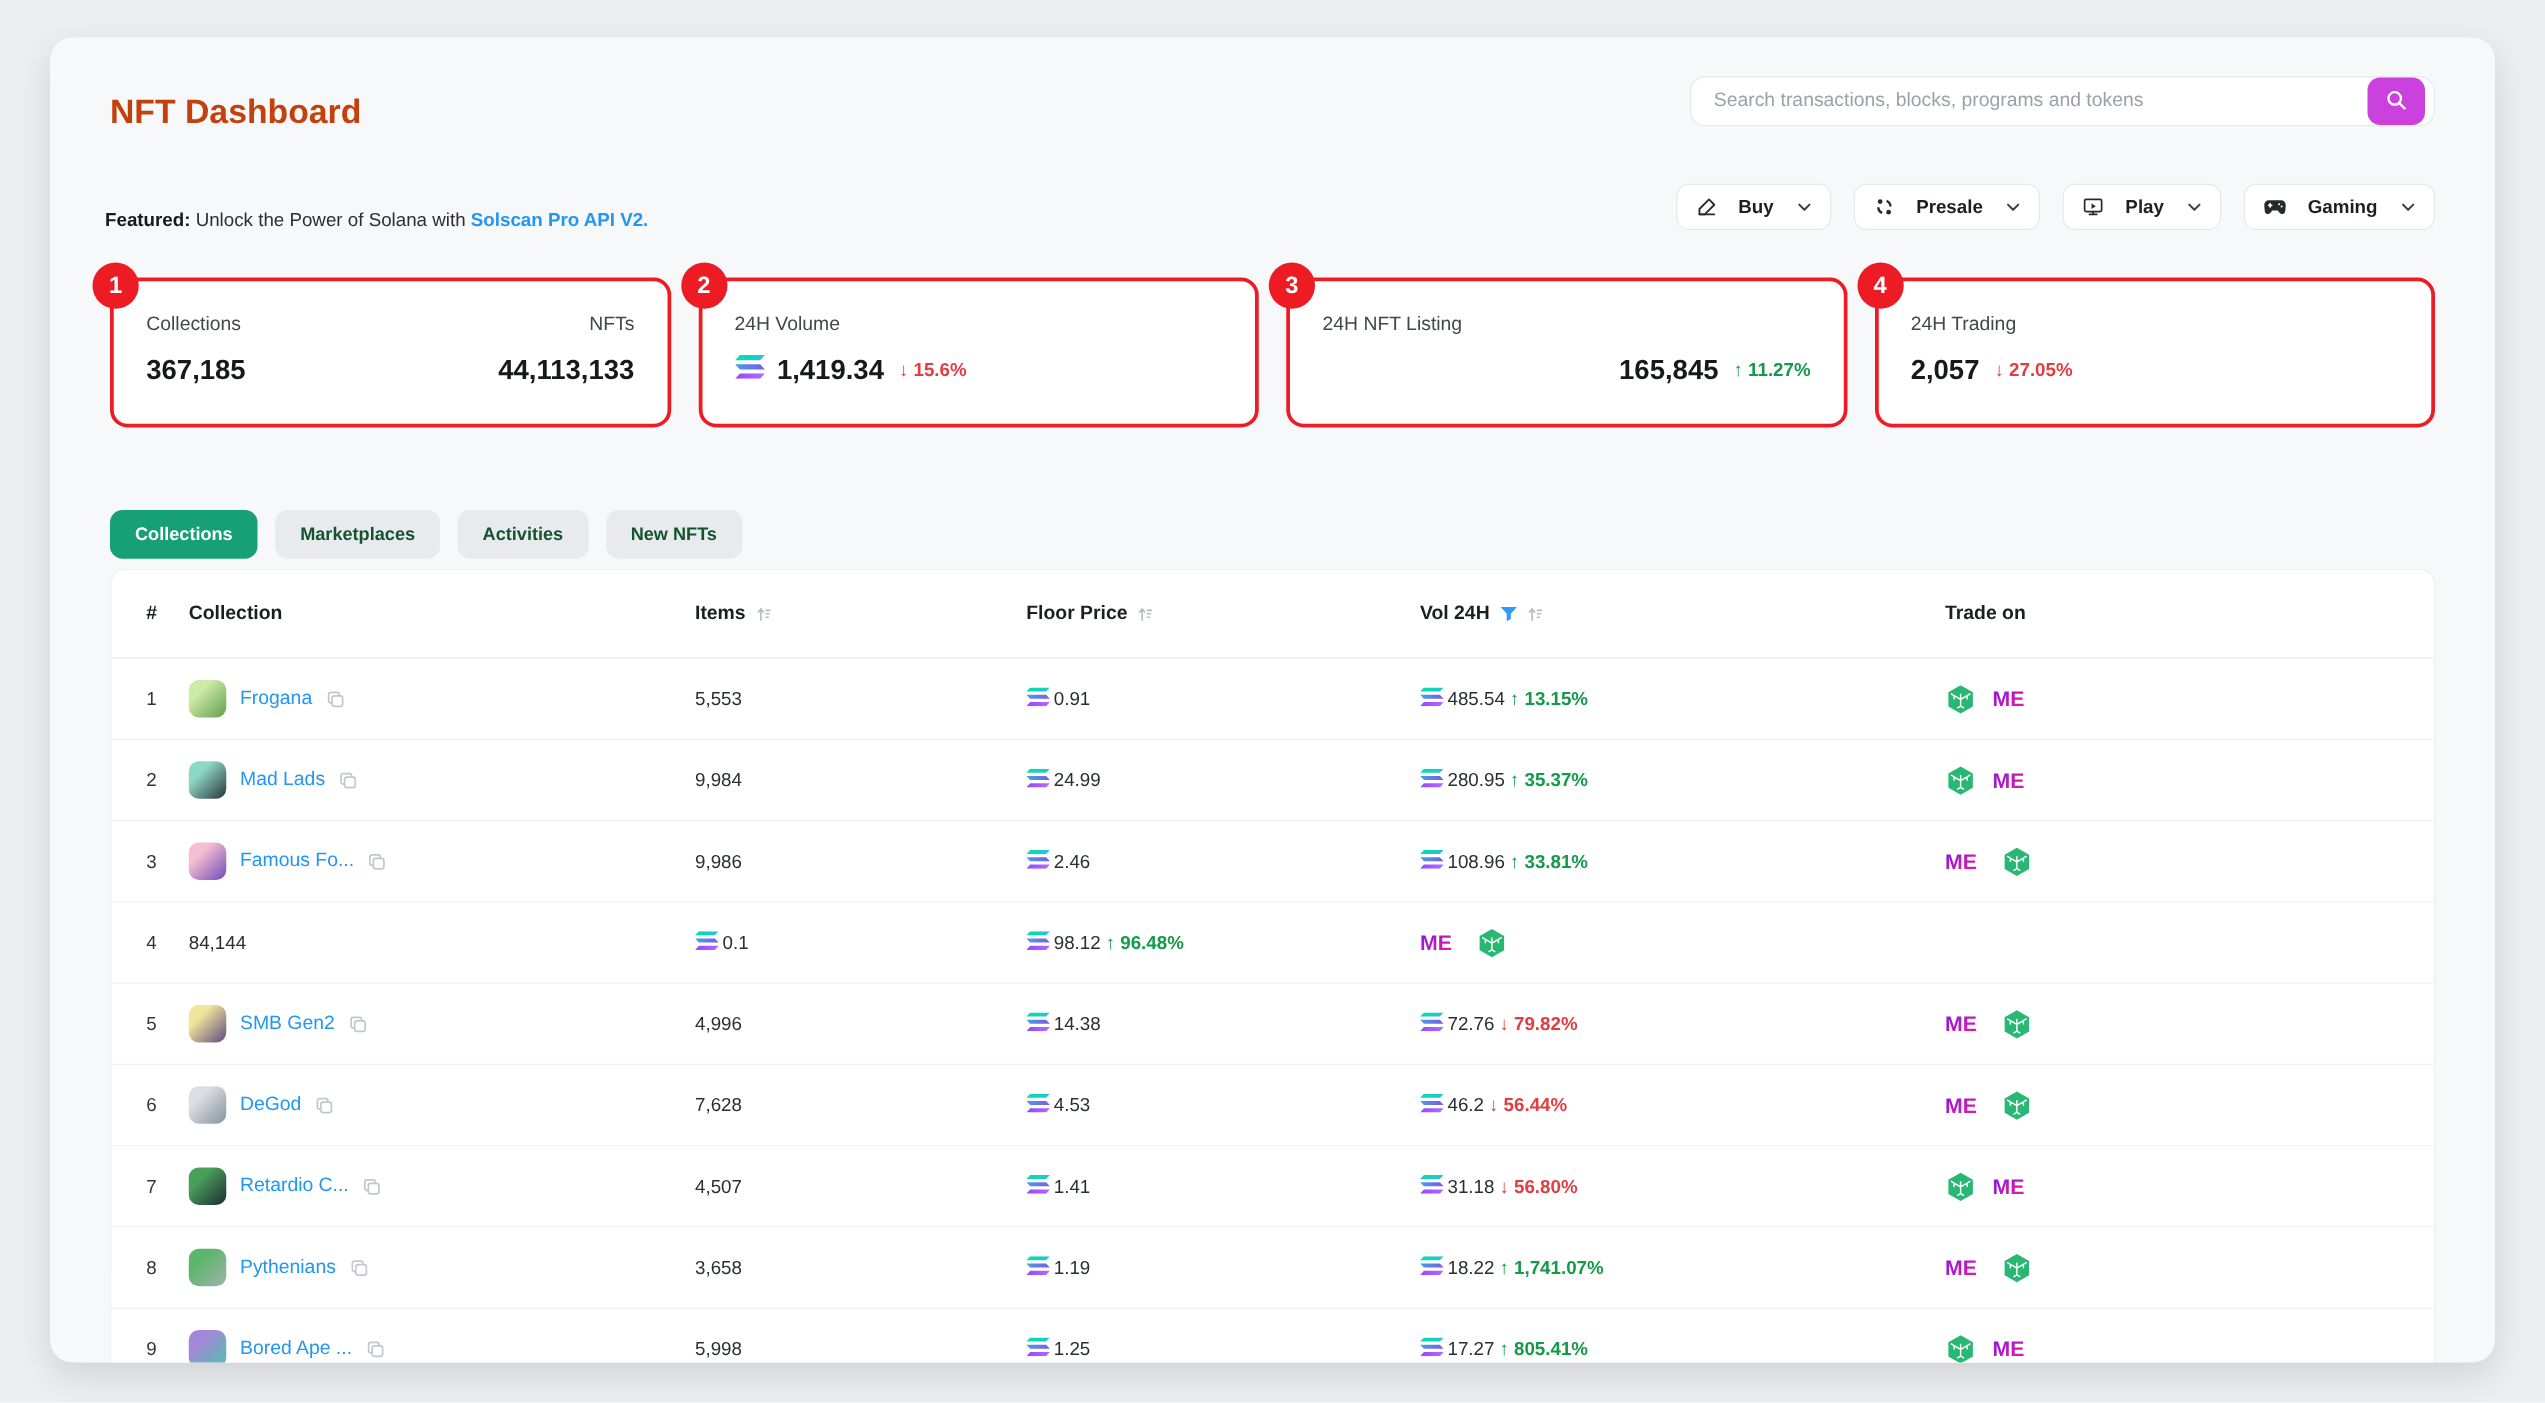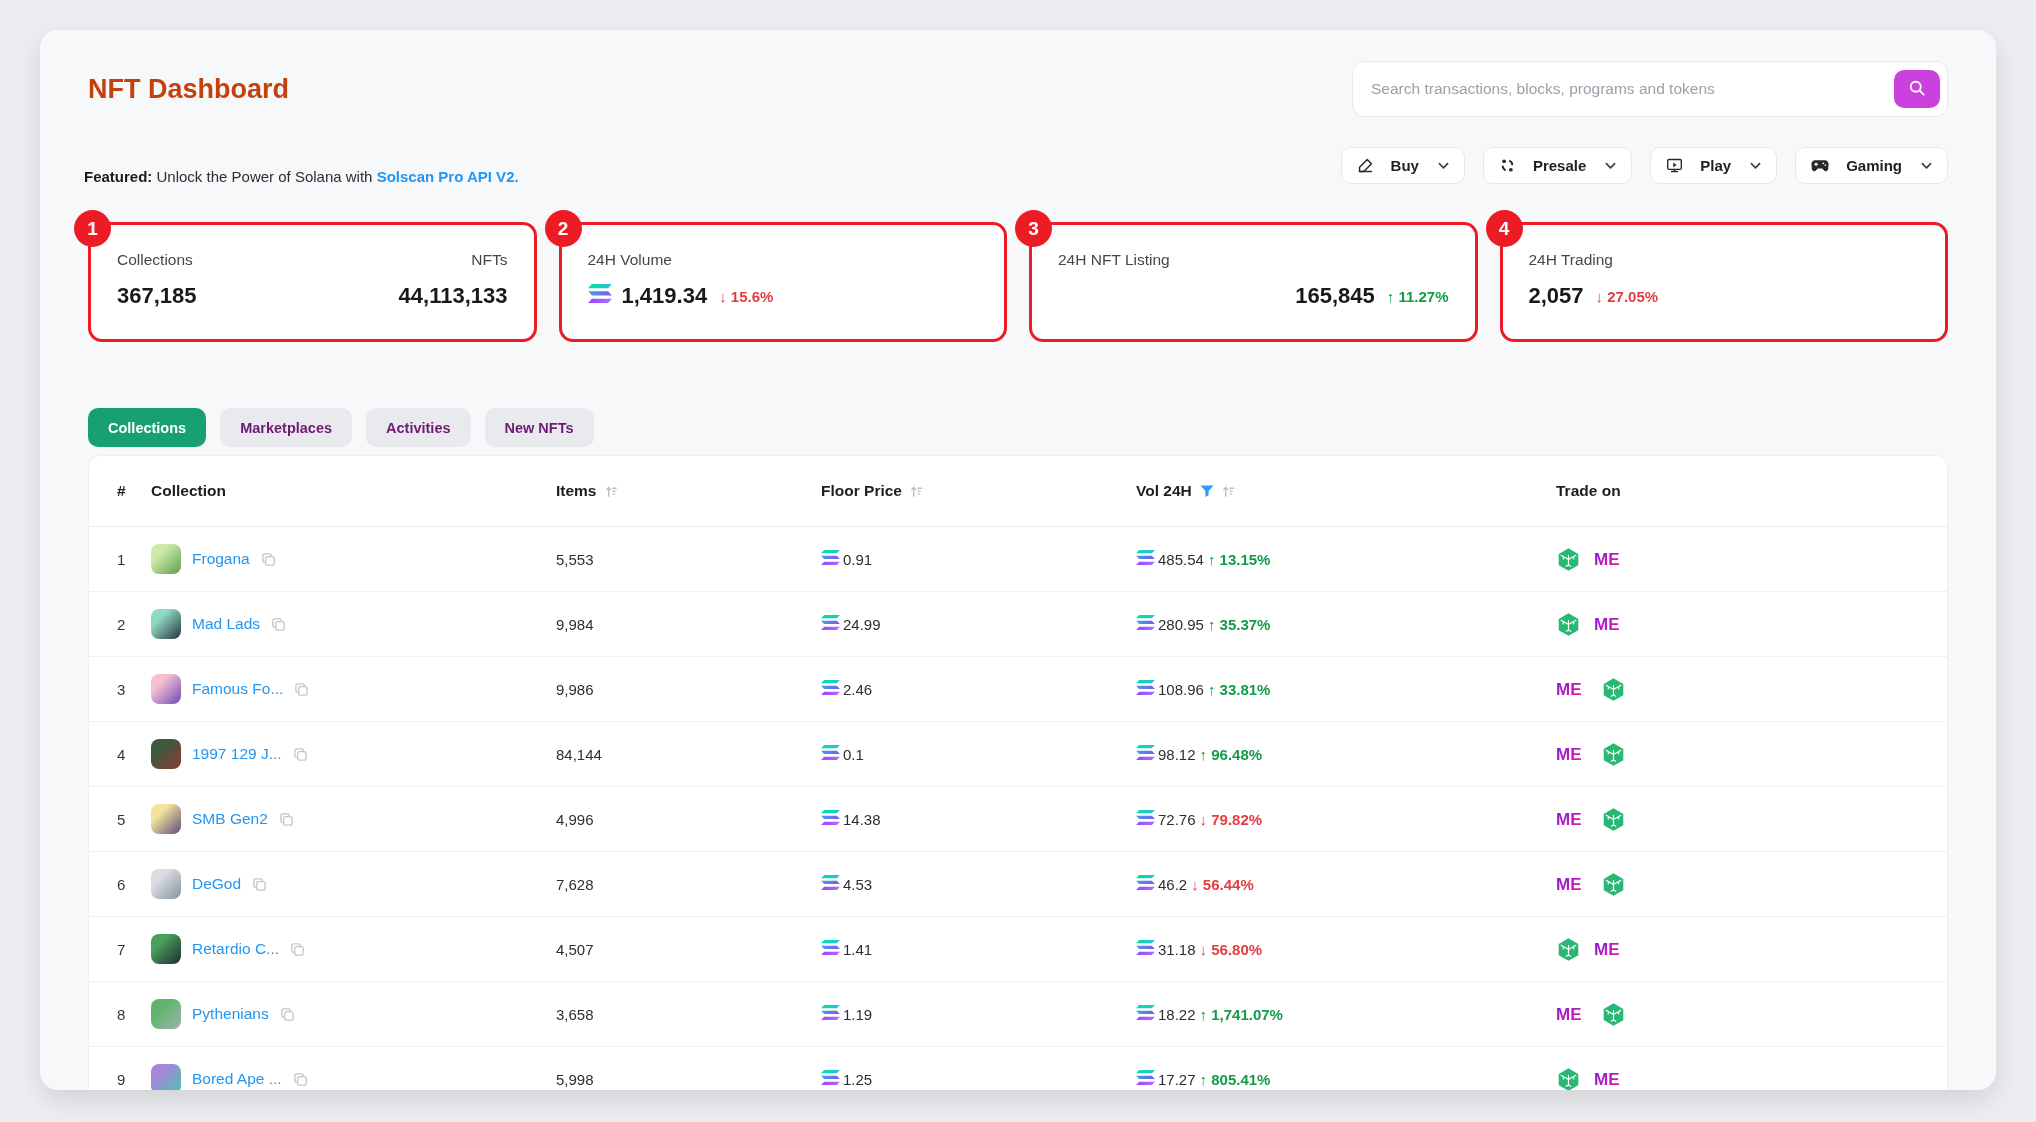--- a/index.html
+++ b/index.html
@@ -16,21 +16,21 @@
     width:1956px; height:1060px;
     background:#f7f8fa;
     border-radius:18px;
     box-shadow:0 10px 28px rgba(0,0,0,.12);
     overflow:hidden;
   }
   .page-title { position:absolute; left:48px; top:44px; font-size:27px; font-weight:700; color:#c2410c; }
 
   
   .search-box {
-    position:absolute; right:48px; top:31px; width:596px; height:56px;
+    position:absolute; right:48px; top:31px; width:596px; height:40px;
     background:#fff; border:1px solid #e6e8eb; border-radius:12px;
     display:flex; align-items:center; padding:0 7px 0 18px;
   }
   .search-box input {
     flex:1; border:none; outline:none; font-size:15.5px; color:#33373c;
     font-family:"Liberation Sans", sans-serif; background:transparent;
   }
   .search-box input::placeholder { color:#9aa1a9; }
   .search-btn {
     width:46px; height:38px; border:none; border-radius:10px;
@@ -76,21 +76,21 @@
   .stat-sol svg { width:24px; height:19px; }
   .chg { font-size:15px; font-weight:700; }
   .chg.up { color:#149a48; }
   .chg.down { color:#e23d41; }
   .stat-values .chg { margin-left:2px; }
 
   
   .tabs { position:absolute; left:48px; top:378px; display:flex; gap:14px; }
   .tab {
     height:39px; padding:0 20px; border:none; border-radius:10px;
-    background:#e8eaed; color:#701a75; font-size:14.5px; font-weight:700;
+    background:#e8eaed; color:#14532d; font-size:14.5px; font-weight:700;
     cursor:pointer; font-family:"Liberation Sans", sans-serif;
   }
   .tab.active { background:#16a074; color:#fff; }
 
   
   .table-card {
     position:absolute; left:48px; top:425px; width:1860px; height:700px;
     background:#fff; border-radius:12px; border:1px solid #eef0f2;
     box-shadow:0 1px 2px rgba(0,0,0,.03);
   }
@@ -467,30 +467,20 @@
                 <path d="M12 1.2l9.4 5.4v10.8L12 22.8l-9.4-5.4V6.6z" fill="#28b873"></path>
                 <g stroke="#fff" stroke-width="1.1" fill="none">
                   <path d="M12 7.6v9.6M12 12l-5-2.9M12 12l5-2.9M12 17.2l-2.6 1.5M12 17.2l2.6 1.5M7 9.1L4.5 7.6M17 9.1l2.5-1.5M7 9.1v3M17 9.1v3"></path>
                 </g>
               </svg>
             </span>
           </div>
    </div>
         <div class="t-grid t-row">
      <div class="rank">4</div>
-     <div class="cell-collection">
-       <span class="avatar" style="background:linear-gradient(135deg,#3d5a3f 30%,#8a3b31)"></span>
-       <span class="c-name">1997 129 J...</span>
-       <span class="copy-btn">
-              <svg viewBox="0 0 16 16" width="15" height="15" fill="none" stroke="#c2c7cd" stroke-width="1.4">
-                <rect x="5" y="5" width="9" height="9" rx="2"></rect>
-                <path d="M11 5V4a2 2 0 0 0-2-2H4a2 2 0 0 0-2 2v5a2 2 0 0 0 2 2h1"></path>
-              </svg>
-            </span>
-     </div>
      <div>84,144</div>
      <div class="cell-floor">
        <span><svg viewBox="0 0 20 16" width="19" height="15">
                 <path d="M3.2 0L20 0 16.8 3.5 0 3.5Z" fill="url(#sg1)"></path>
                 <path d="M0 6.2L16.8 6.2 20 9.7 3.2 9.7Z" fill="url(#sg2)"></path>
                 <path d="M3.2 12.4L20 12.4 16.8 16 0 16Z" fill="url(#sg3)"></path>
               </svg></span>
        <span>0.1</span>
      </div>
      <div class="cell-vol">

